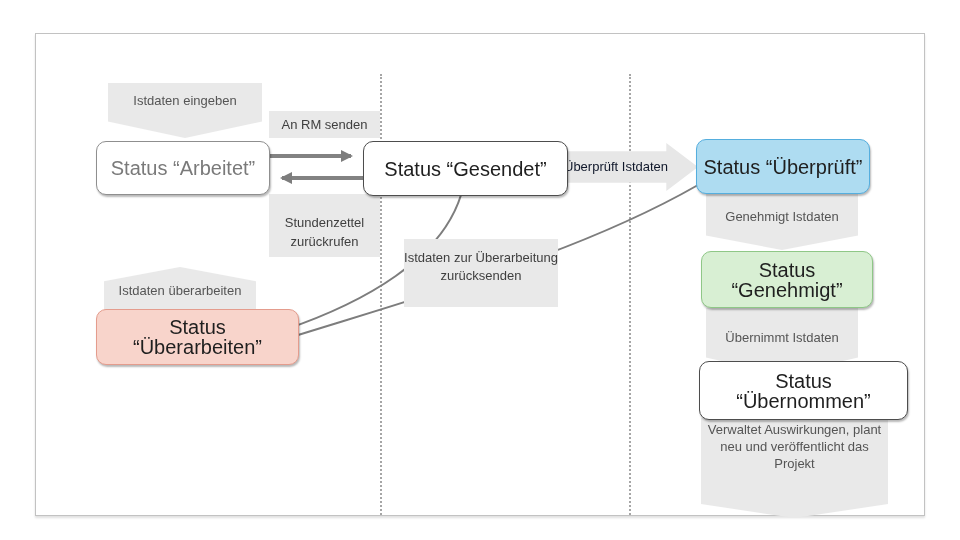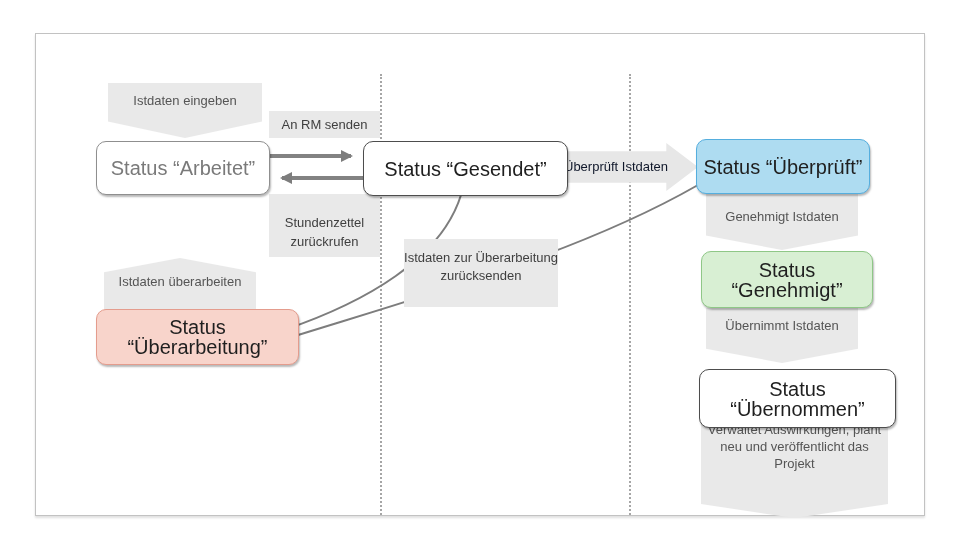--- a/index.html
+++ b/index.html
@@ -34,37 +34,37 @@
     border:1.5px solid var(--box-gray-border,#8f8f8f);color:var(--box-gray-text,#7a7a7a);}
   .b-gesendet{left:327px;top:107px;width:203px;height:53px;
     border:1.5px solid var(--box-dark-border,#4d4d4d);}
   .b-ueberprueft{left:660px;top:105px;width:172px;height:53px;
     border:1.5px solid var(--box-blue-border,#55aede);
     background:var(--box-blue-fill,#aedcf1);}
   .b-genehmigt{left:665px;top:217px;width:170px;height:55px;
     border:1.5px solid var(--box-green-border,#8fc787);
     background:var(--box-green-fill,#d8efd3);}
   .b-uebernommen{left:663px;top:327px;width:171px;height:57px;
-    border:1.5px solid var(--box-dark-border,#4d4d4d);padding:0 12px;margin-top:8px;}
+    border:1.5px solid var(--box-dark-border,#4d4d4d);padding:0 18px;}
   .b-ueberarbeiten{left:60px;top:275px;width:173px;height:54px;
     border:1.5px solid var(--box-red-border,#e49c8d);
     background:var(--box-red-fill,#f8d4cb);padding:0 14px;}
 
   
   .callout{position:absolute;background:var(--label-gray,#e9e9e9);
     color:var(--callout-text,#555555);font-size:13px;line-height:17px;
     text-align:center;filter:drop-shadow(1px 2px 1px rgba(0,0,0,.18));}
   .callout.down{clip-path:polygon(0 0,100% 0,100% 74%,50% 100%,0 74%);}
   .c-eingeben{left:72px;top:49px;width:154px;height:46px;padding-top:9px;
     clip-path:polygon(0 0,100% 0,100% 70%,50% 100%,0 70%);}
   .c-genehmigt{left:670px;top:160px;width:152px;height:42px;padding-top:14px;}
-  .c-uebernimmt{left:670px;top:274px;width:152px;height:46px;padding-top:9px;}
+  .c-uebernimmt{left:670px;top:274px;width:152px;height:46px;padding-top:21px;}
   .c-verwaltet{left:665px;top:384px;width:187px;height:97px;padding-top:3px;
     clip-path:polygon(0 0,100% 0,100% 86%,50% 100%,0 86%);}
-  .c-ueberarbeiten{left:68px;top:224px;width:152px;height:60px;padding-top:15px;
+  .c-ueberarbeiten{left:68px;top:233px;width:152px;height:60px;padding-top:15px;
     clip-path:polygon(0 19%,50% 0,100% 19%,100% 100%,0 100%);}
 
   
   .flow-label{position:absolute;background:var(--label-gray,#e9e9e9);
     color:#3f3f3f;font-size:13px;line-height:18px;text-align:center;}
   .l-anrm{left:233px;top:77px;width:111px;height:27px;line-height:27px;}
   .l-stunden{left:233px;top:160px;width:111px;height:44px;padding-top:19px;line-height:19px;}
   .l-zurueck{left:368px;top:205px;width:154px;height:58px;padding-top:10px;}
 
   
@@ -116,16 +116,16 @@
 
     <div class="flow-label l-anrm">An RM senden</div>
     <div class="flow-label l-stunden">Stundenzettel zurückrufen</div>
     <div class="flow-label l-zurueck">Istdaten zur Überarbeitung zurücksenden</div>
 
     <div class="status-box b-arbeitet">Status “Arbeitet”</div>
     <div class="status-box b-gesendet">Status “Gesendet”</div>
     <div class="status-box b-ueberprueft">Status “Überprüft”</div>
     <div class="status-box b-genehmigt">Status “Genehmigt”</div>
     <div class="status-box b-uebernommen">Status “Übernommen”</div>
-    <div class="status-box b-ueberarbeiten">Status “Überarbeitung”</div>
+    <div class="status-box b-ueberarbeiten">Status “Überarbeiten”</div>
 
   </div>
 </div>
 
 </body></html>

